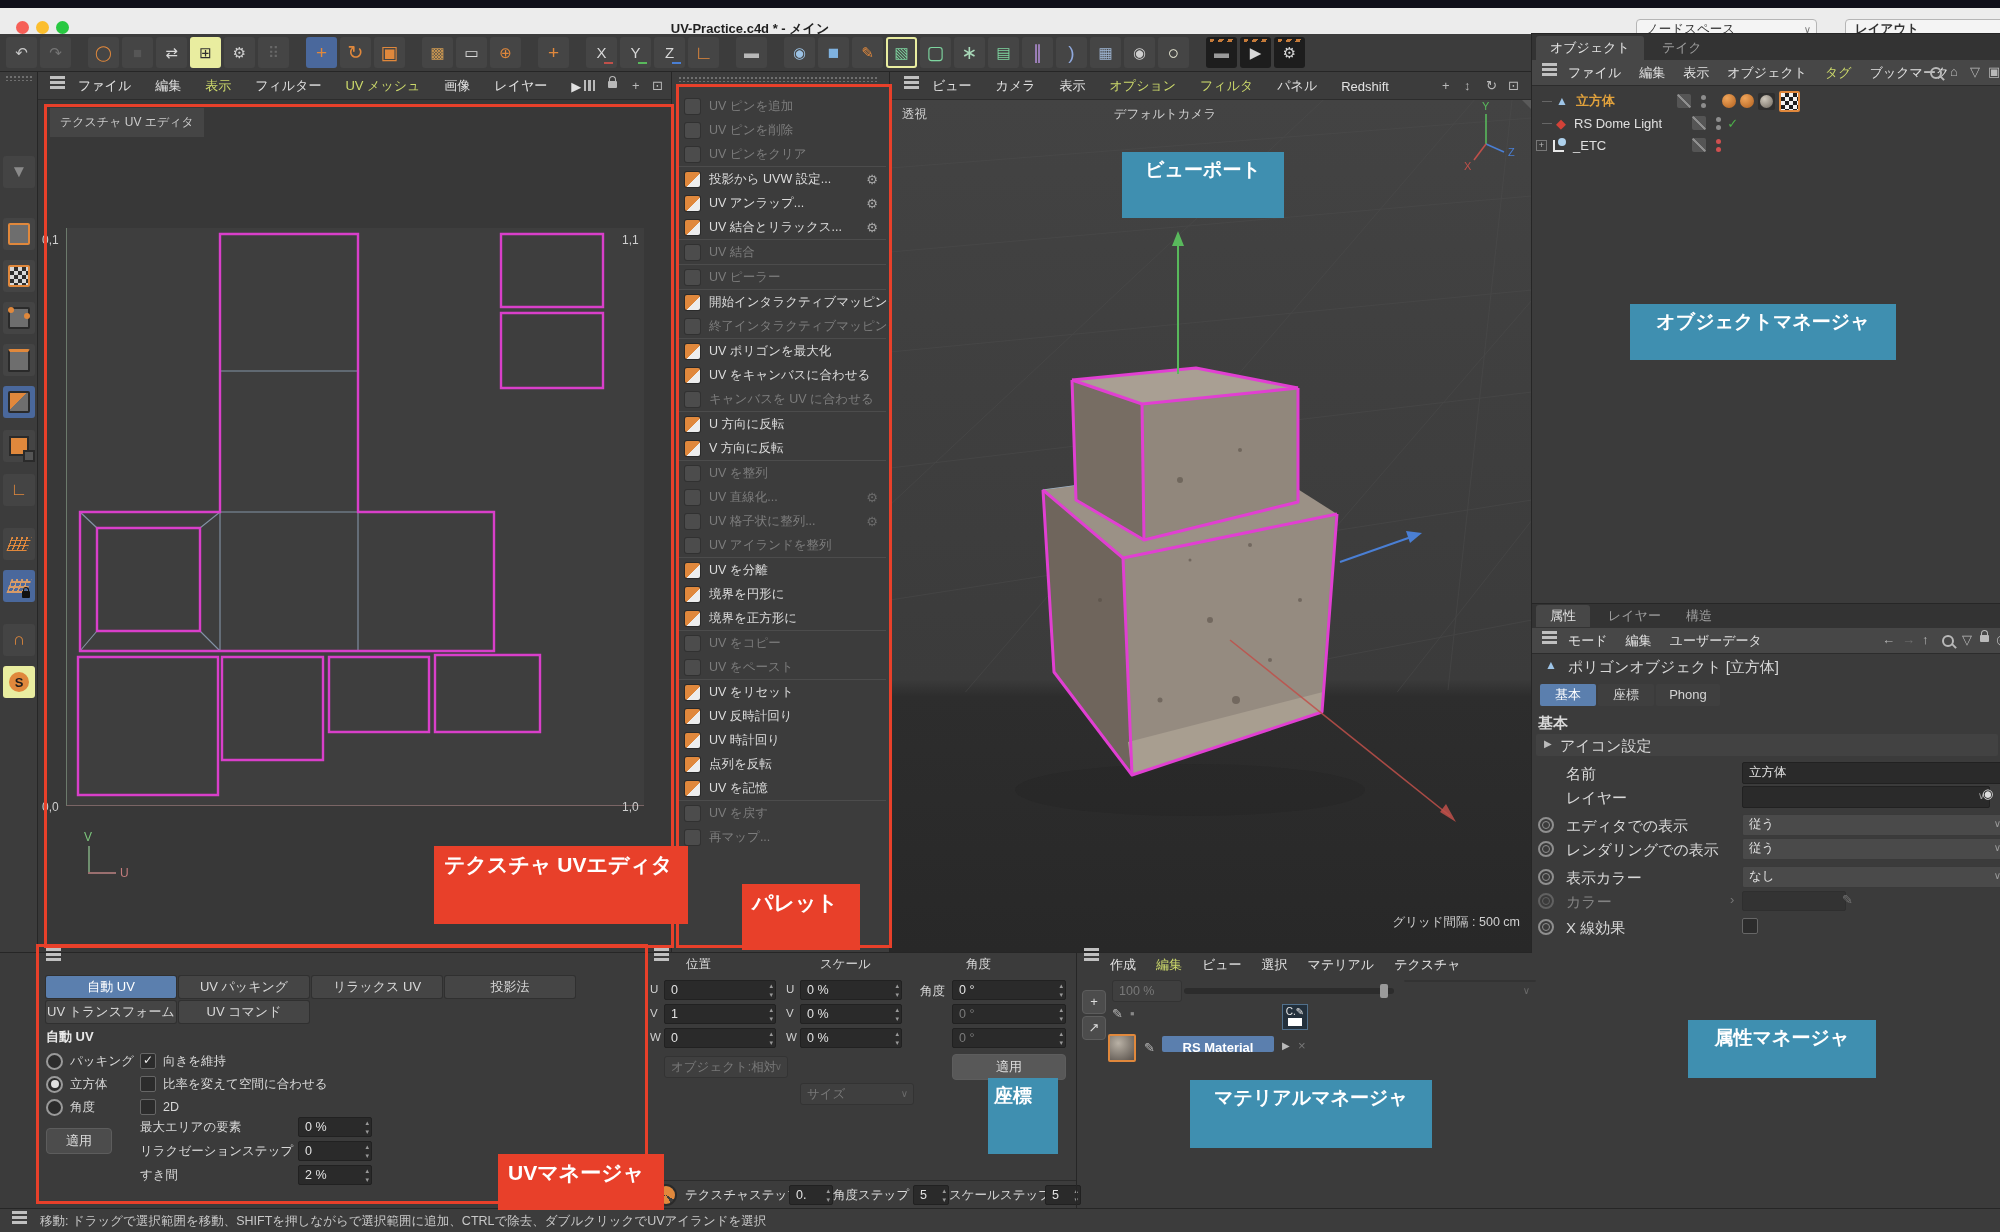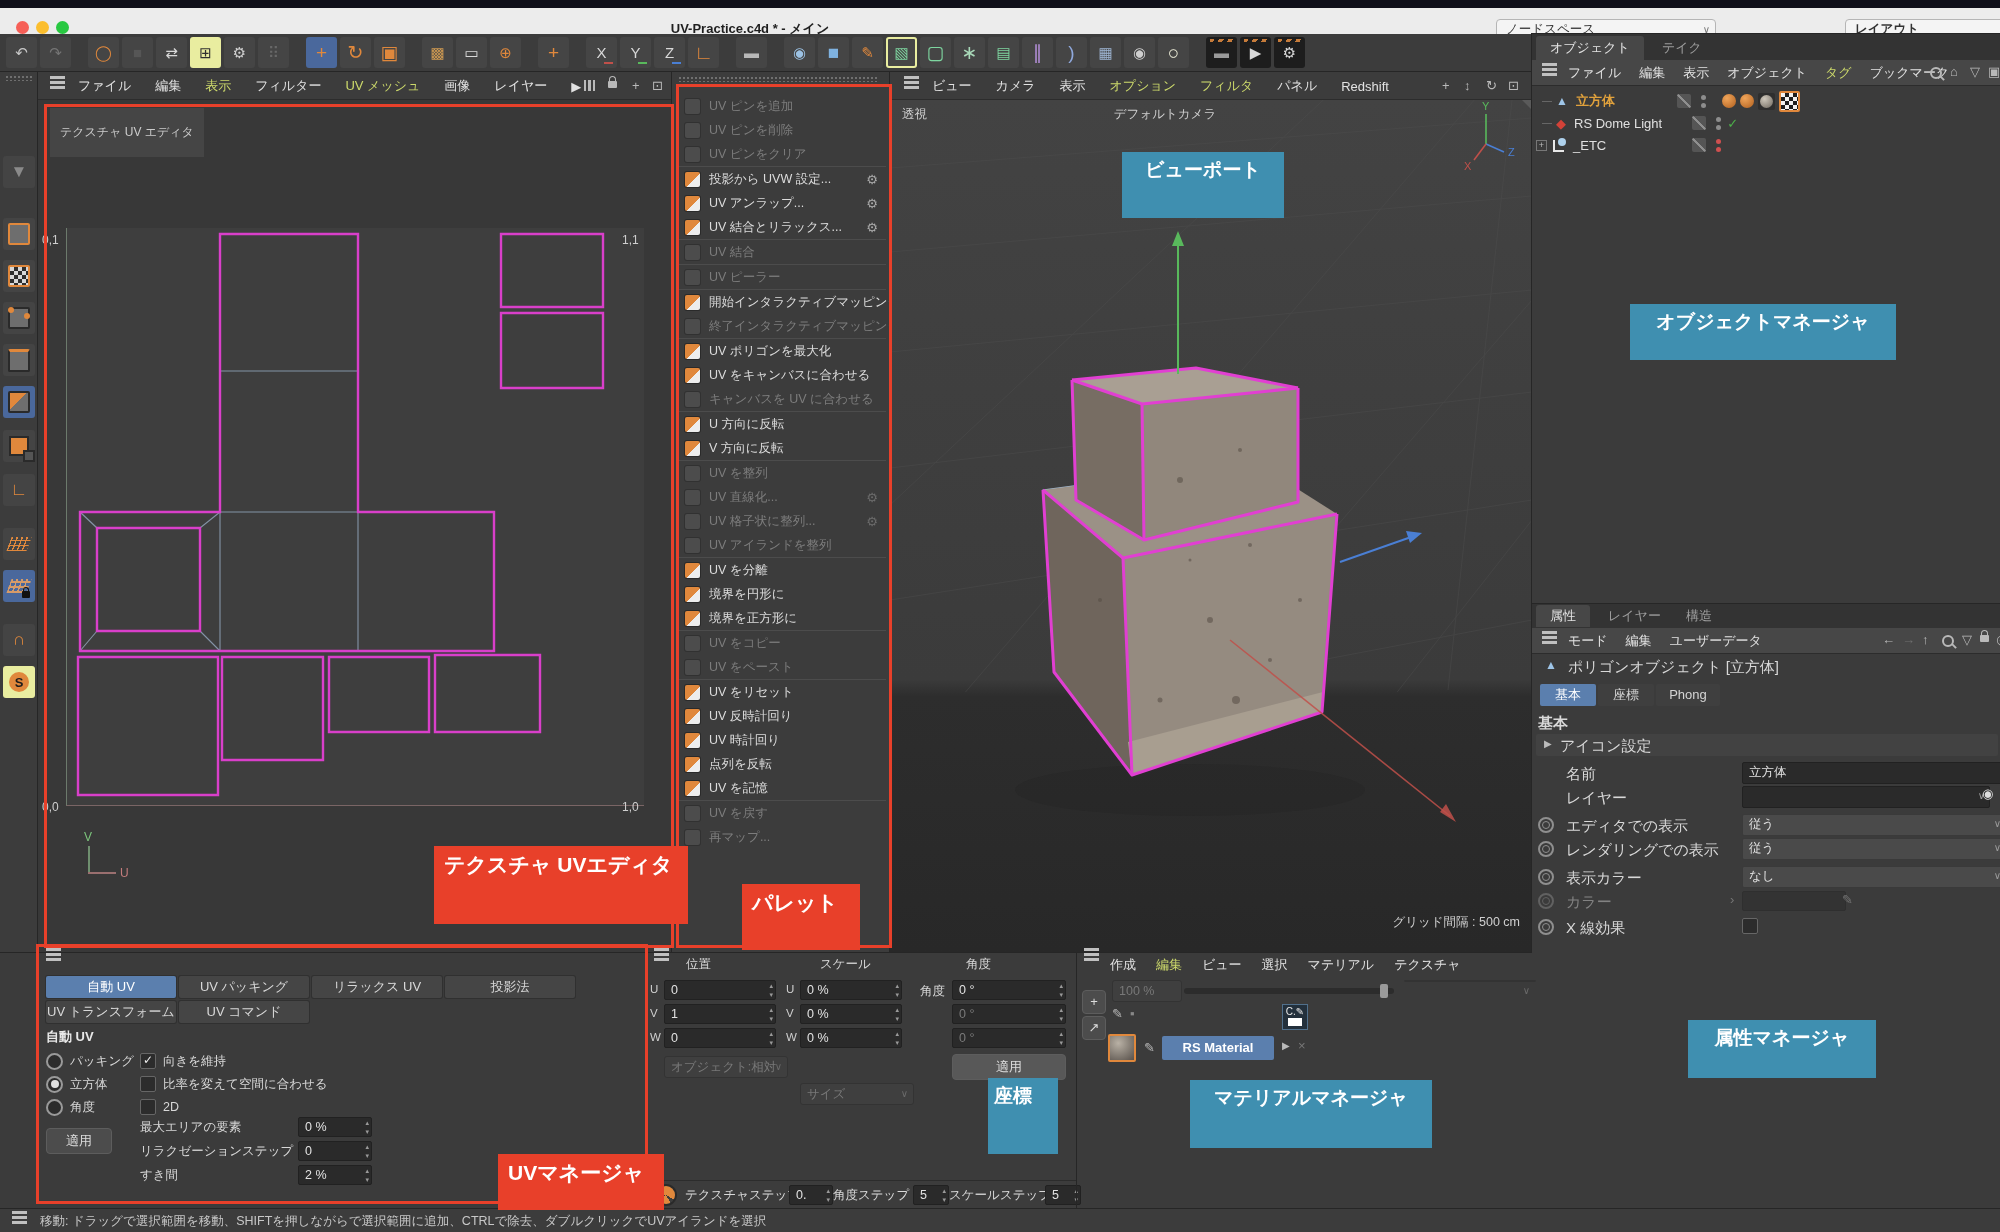--- a/index.html
+++ b/index.html
@@ -54,21 +54,21 @@
   .miniic{position:absolute;color:#b9b9b9;font-size:13px;}
   .ic-search{width:8px;height:8px;border:2px solid #b9b9b9;border-radius:50%;position:relative;}
   .ic-search::after{content:"";position:absolute;left:7px;top:8px;width:6px;height:2px;background:#b9b9b9;transform:rotate(45deg);}
   .ic-lock{width:9px;height:7px;background:#b9b9b9;border-radius:1px;position:relative;margin-top:5px;}
   .ic-lock::before{content:"";position:absolute;left:1px;top:-5px;width:5px;height:5px;border:1.5px solid #b9b9b9;border-bottom:none;border-radius:4px 4px 0 0;}
   .ic-bars{width:12px;height:11px;background:linear-gradient(90deg,#b9b9b9 0 2.5px,transparent 2.5px 4.5px,#b9b9b9 4.5px 7px,transparent 7px 9px,#b9b9b9 9px 11.5px,transparent 0);}
   .dots-h{background-image:radial-gradient(#6f6f6f 1px,transparent 1.2px);background-size:4px 4px;}
   
   .cornerlbl{position:absolute;font-size:12px;color:#cfcfcf;}
   .uvstatus{background:#424242;border-top:1px solid #2c2c2c;font-size:12px;color:#c9c9c9;line-height:18px;padding-left:12px;}
-  .uvtab{background:#454545;color:#cccccc;font-size:12px;line-height:21px;padding:14px 10px;}
+  .uvtab{background:#454545;color:#cccccc;font-size:12px;line-height:21px;padding:4px 10px;}
   
   .plrow{position:relative;height:24px;display:flex;align-items:center;padding-left:9px;gap:9px;}
   .plrow.sep{border-top:1px solid #4c4c4c;}
   .pl-ic{width:15px;height:15px;border-radius:2px;flex:0 0 auto;background:linear-gradient(135deg,#e0883c 0 55%,#ededed 55%);box-shadow:0 0 0 1px #2a2a2a;}
   .plrow.dis .pl-ic{background:#575757;opacity:.6;}
   .pl-t{font-size:12.5px;color:#dcdcdc;white-space:nowrap;}
   .plrow.dis .pl-t{color:#7c7c7c;}
   .pl-gear{position:absolute;right:8px;color:#a8a8a8;font-size:13px;}
   .plrow.dis .pl-gear{color:#6a6a6a;}
   
@@ -128,21 +128,21 @@
 <body>
 
 <div id="app">
 
   <div class="abs" style="left:0;top:0;width:2000px;height:8px;background:#10101a;"></div>
   <div class="abs titlebar" style="left:0;top:8px;width:2000px;height:26px;">
     <span class="tl" style="left:16px;background:#f65f57;"></span>
     <span class="tl" style="left:36px;background:#fbbe2e;"></span>
     <span class="tl" style="left:56px;background:#28c841;"></span>
     <div class="wtitle">UV-Practice.c4d * - メイン</div>
-    <div class="hdrdd" style="left:1496px;width:220px;">
+    <div class="hdrdd" style="left:1636px;width:181px;">
       <span>ノードスペース</span><span class="chev">∨</span>
     </div>
     <div class="hdrdd" style="left:1845px;width:237px;font-weight:bold;">
       <span>レイアウト</span><span class="chev">∨</span>
     </div>
   </div>
 
   <div class="abs toolbar" style="left:0;top:34px;width:2000px;height:38px;" id="main-toolbar">
       <div class="tb" style="left: 6px;">
         <span style="color: rgb(200, 200, 200);">↶</span>
@@ -805,21 +805,21 @@
     <div class="abs" style="left:196px;top:-4px;width:8px;height:14px;background:#9a9a9a;border-radius:2px;"></div>
   </div>
   <div class="ddim" style="left:1404px;top:980px;width:118px;">
       <span class="chev">∨</span>
     </div>
   <span class="miniic" style="left:1112px;top:1006px;">✎</span>
   <span class="miniic" style="left:1130px;top:1006px;color:#888;">▪</span>
   <div class="abs" style="left:1282px;top:1004px;width:26px;height:26px;background:#23303c;border:1px solid #51708c;color:#e8e8e8;font-size:10px;text-align:center;line-height:13px;"><span>C.</span>✎<div style="width:14px;height:8px;background:#fff;margin:0 auto;"></div></div>
   <div class="abs" style="left:1108px;top:1034px;width:28px;height:28px;border:2px solid #e0883c;background:radial-gradient(circle at 35% 30%,#b9b1a5,#57504a);border-radius:2px;"></div>
   <span class="miniic" style="left:1144px;top:1040px;">✎</span>
-  <div class="abs" style="left:1162px;top:1036px;width:112px;height:24px;background:#5b7fae;color:#fff;font-size:13px;font-weight:bold;line-height:24px;text-align:center;border-radius:2px;">RS Material</div>
+  <div class="abs" style="left:1162px;top:1036px;width:112px;height:16px;background:#5b7fae;color:#fff;font-size:13px;font-weight:bold;line-height:24px;text-align:center;border-radius:2px;">RS Material</div>
   <span class="miniic" style="left:1282px;top:1040px;font-size:10px;">▶</span>
   <span class="miniic" style="left:1298px;top:1038px;color:#777;">×</span>
 
   <div class="abs statusbar" style="left:0;top:1208px;width:2000px;height:24px;">
     <div class="abs" style="left:12px;top:10px;">
         <div class="ic-menu"></div>
       </div>
     <div class="abs" style="left:40px;top:4px;">移動: ドラッグで選択範囲を移動、SHIFTを押しながらで選択範囲に追加、CTRLで除去、ダブルクリックでUVアイランドを選択</div>
   </div>
 

